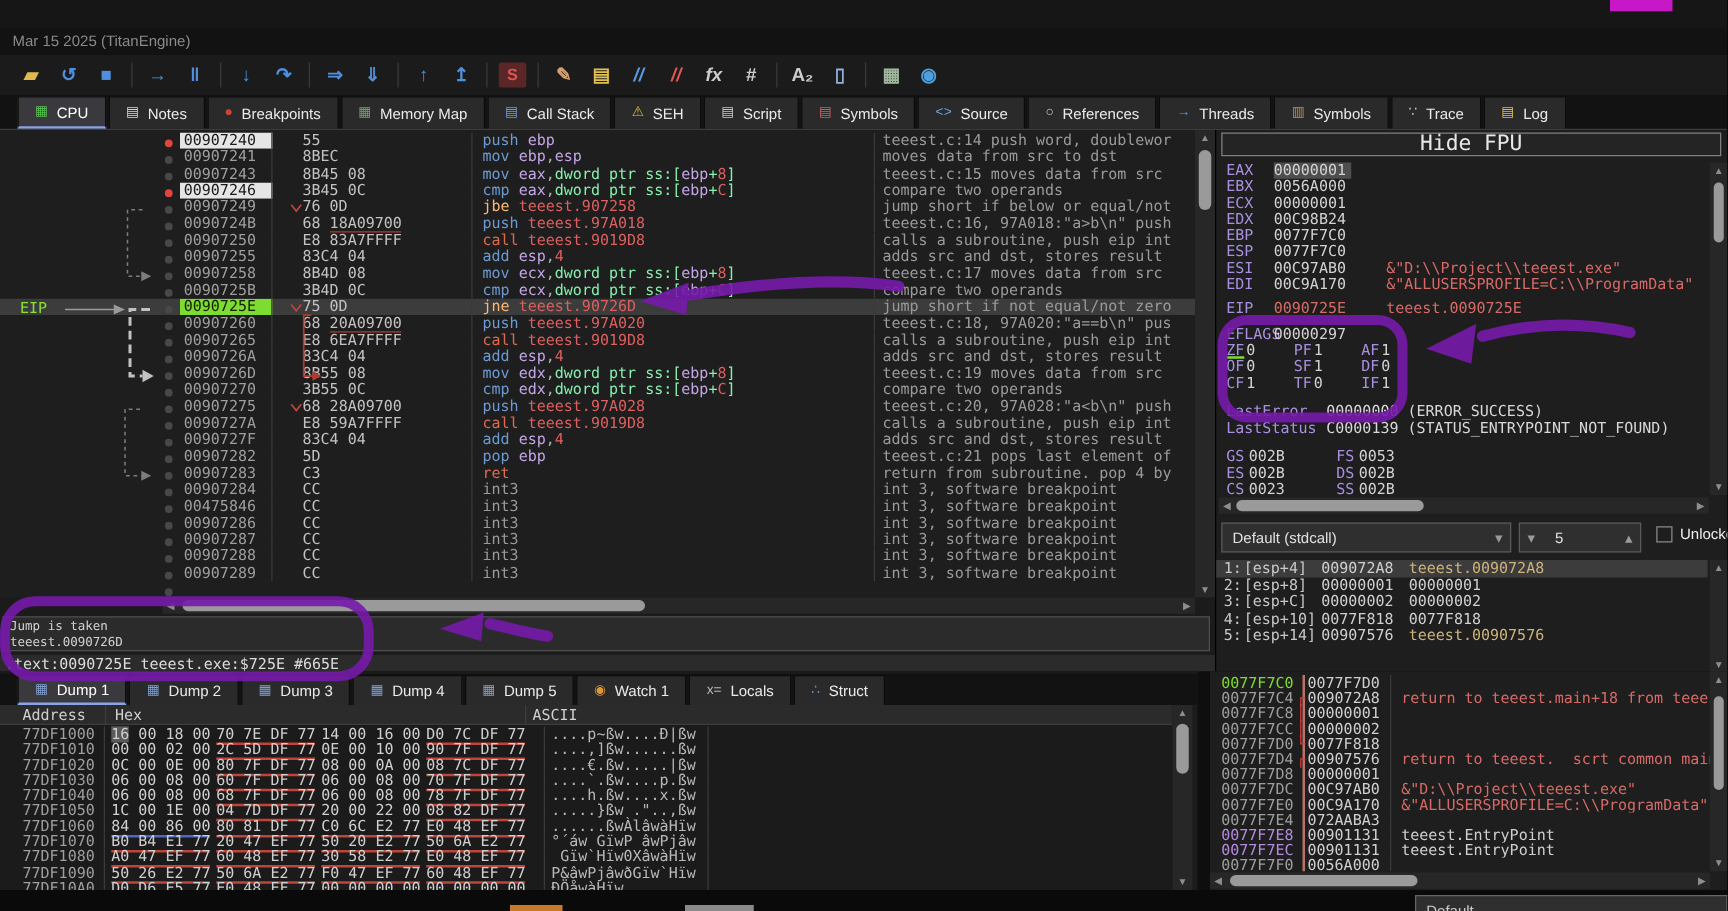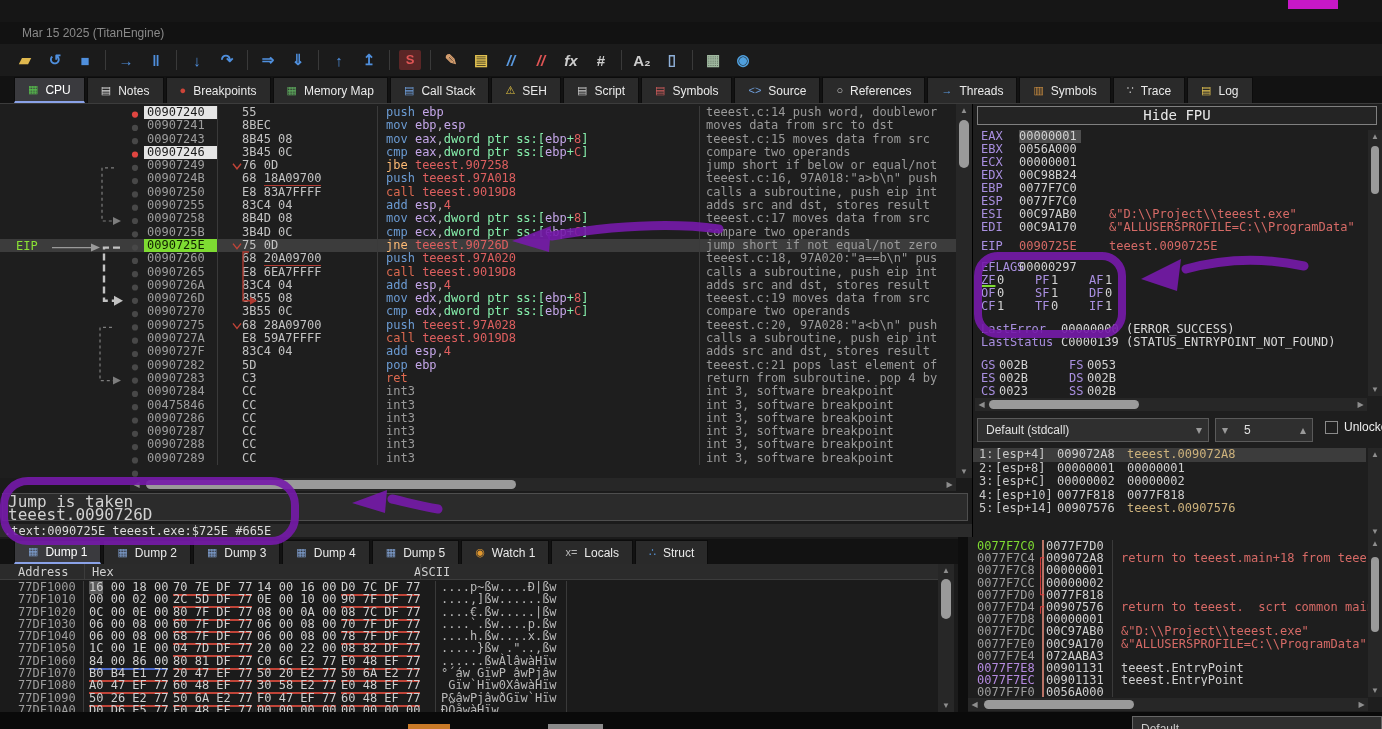--- a/index.html
+++ b/index.html
@@ -12,21 +12,21 @@
   display:flex;align-items:center;font-size:12px;color:#fff}
 .appicon{width:26px;text-align:center}
 .winctl{position:absolute;top:0;height:22px;width:46px;text-align:center;line-height:22px;
   font-size:12px;color:#fff}
 .ctl-min{right:96px}.ctl-max{right:48px}.ctl-close{right:0}
 
 
 .menubar{position:absolute;top:22px;left:0;width:100%;height:22px;background:#121212;
   display:flex;align-items:center;font-size:12px;color:#e4e4e4}
 .menu-item{padding:0 11px;cursor:default}
-.build{color:#8a8a8a;margin-left:22px}
+.build{color:#8a8a8a;margin-left:10px}
 
 
 .toolbar{position:absolute;top:44px;left:0;width:100%;height:32px;background:#1b1b1b;
   display:flex;align-items:center;padding-left:10px}
 .tico{width:30px;text-align:center;font-size:15px;font-weight:bold}
 .tico.boxed{width:22px;height:20px;line-height:20px;margin:0 4px;border-radius:2px;font-size:13px}
 .tsep{width:1px;height:20px;background:#3a3a3a;margin:0 5px}
 
 
 .tabbar{position:absolute;top:76px;left:0;width:100%;height:27px;background:#121212;
@@ -64,29 +64,29 @@
 .sbh{position:absolute;background:#272727}
 .sb-btn{color:#8e8e8e;font-size:8px;text-align:center}
 .sbv .sb-btn{height:13px;line-height:13px}
 .sbh{display:flex;align-items:center}
 .sbh .sb-btn{width:13px;line-height:13px}
 .sb-thumb-v{position:absolute;left:3px;right:3px;background:#9a9a9a;border-radius:5px}
 .sb-thumb-h{position:absolute;top:2px;bottom:2px;background:#9a9a9a;border-radius:5px}
 
 
 .jump-box{position:absolute;left:2px;top:389px;width:966px;height:28px;background:#2b2b2b;
-  border:1px solid #4e4e4e;font-family:"DejaVu Sans Mono",monospace;font-size:16px;color:#d2d2d2;
+  border:1px solid #4e4e4e;font-family:"DejaVu Sans Mono",monospace;font-size:10px;color:#d2d2d2;
   padding-left:5px;line-height:13px;padding-top:1px}
 .addr-line{position:absolute;left:0;top:420px;width:972px;height:14px;background:#2b2b2b;
   font-family:"DejaVu Sans Mono",monospace;font-size:12px;color:#dcdcdc;padding-left:4px;line-height:14px}
 
 
 .regs{position:absolute;left:972px;top:0;width:410px;height:434px;background:#1e1e1e;border-left:1px solid #000}
 .fpu-btn{position:absolute;left:4px;top:2px;width:400px;height:19px;border:1px solid #808080;
-  background:#242424;text-align:center;font-family:"DejaVu Sans Mono",monospace;font-size:14px;
+  background:#242424;text-align:center;font-family:"DejaVu Sans Mono",monospace;font-size:17px;
   line-height:17px;color:#e8e8e8}
 .reg-lines{position:absolute;left:0;top:26px;right:16px;font-family:"DejaVu Sans Mono",monospace;
   font-size:12px;white-space:pre}
 .rrow{display:flex;height:13px;line-height:13px}
 .rname{width:46px;padding-left:8px;color:#a98fe0;flex:none}
 .rval{width:90px;color:#d2d2d2;flex:none}
 .rval.hl{background:#4e4e4e;width:auto;padding-right:4px;margin-right:24px}
 .rval.red,.rnote{color:#d66a66}
 .fname{width:24px;padding-left:8px;color:#a98fe0;flex:none}
 .fname:first-child{padding-left:8px}
@@ -119,21 +119,21 @@
 
 
 .bottom{position:absolute;top:537px;left:0;width:1382px;height:175px;background:#0e0e0e}
 .dumpside{position:absolute;left:0;top:0;width:958px;height:175px;background:#1b1b1b}
 .dtabs{position:absolute;left:0;top:2px;width:100%;height:25px;display:flex;align-items:flex-end;
   padding-left:14px;gap:2px;background:#121212}
 .dtabs .tab{height:24px}
 .dhead{position:absolute;left:0;top:27px;width:938px;height:16px;background:#2b2b2b;
   border-bottom:1px solid #3c3c3c;font-family:"DejaVu Sans Mono",monospace;font-size:12px;color:#d0d0d0}
 .dhead span{position:absolute;top:0;line-height:16px}
-.dh-addr{left:18px}.dh-hex{left:92px}.dh-ascii{left:414px}
+.dh-addr{left:18px}.dh-hex{left:92px}.dh-ascii{left:426px}
 .dhsep1{position:absolute;left:84px;top:0;bottom:0;width:1px;background:#3c3c3c}
 .dhsep2{position:absolute;left:420px;top:0;bottom:0;width:1px;background:#3c3c3c}
 .dump-rows{position:absolute;left:0;top:44px;width:938px;height:131px;overflow:hidden;
   font-family:"DejaVu Sans Mono",monospace;font-size:12px;white-space:pre}
 .drow{display:flex;height:12.3px;line-height:12.3px}
 .daddr{width:84px;padding-left:18px;color:#9e9e9e;border-right:1px solid #3a3a3a;flex:none}
 .dg{width:84px;padding-left:5px;color:#cfcfcf;flex:none}
 .dgi.u-r{border-bottom:2px solid #c04438}
 .dgi.u-b{border-bottom:2px solid #4a68c8}
 .bsel{background:#5a5a5a}

